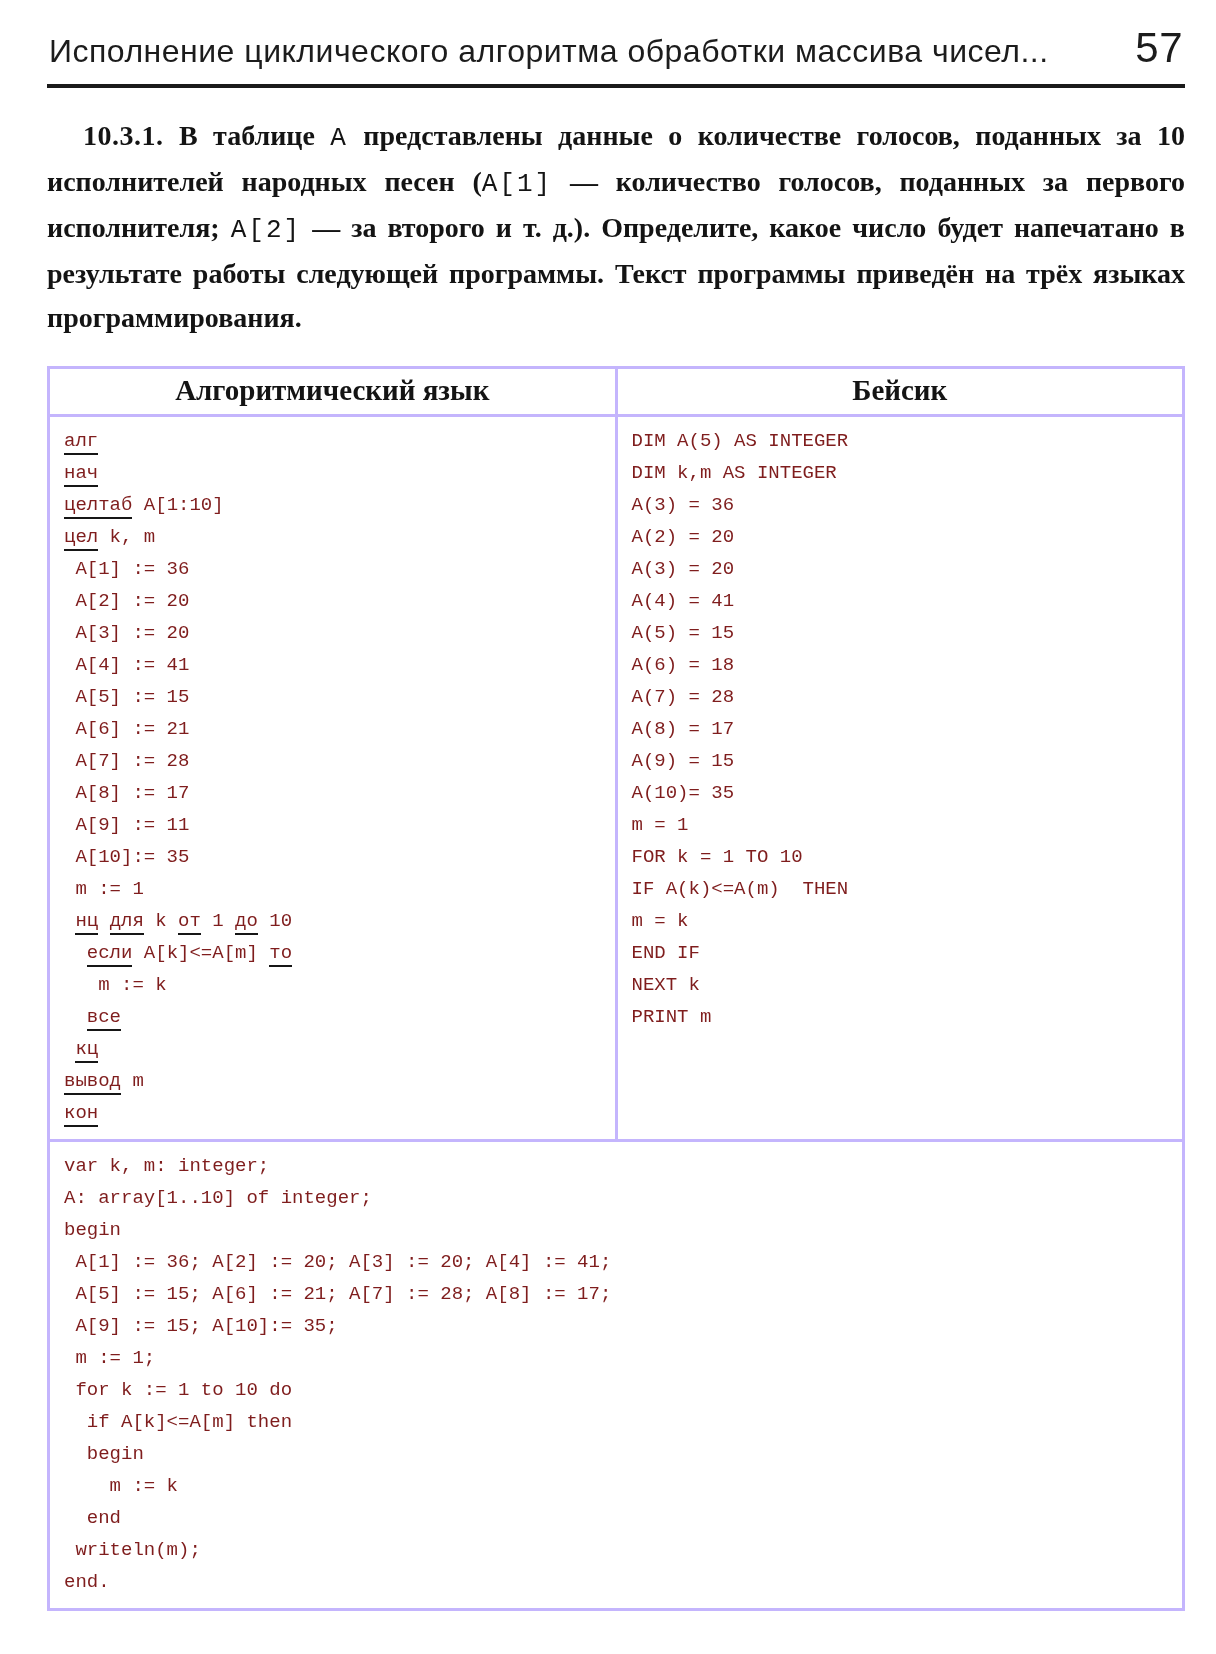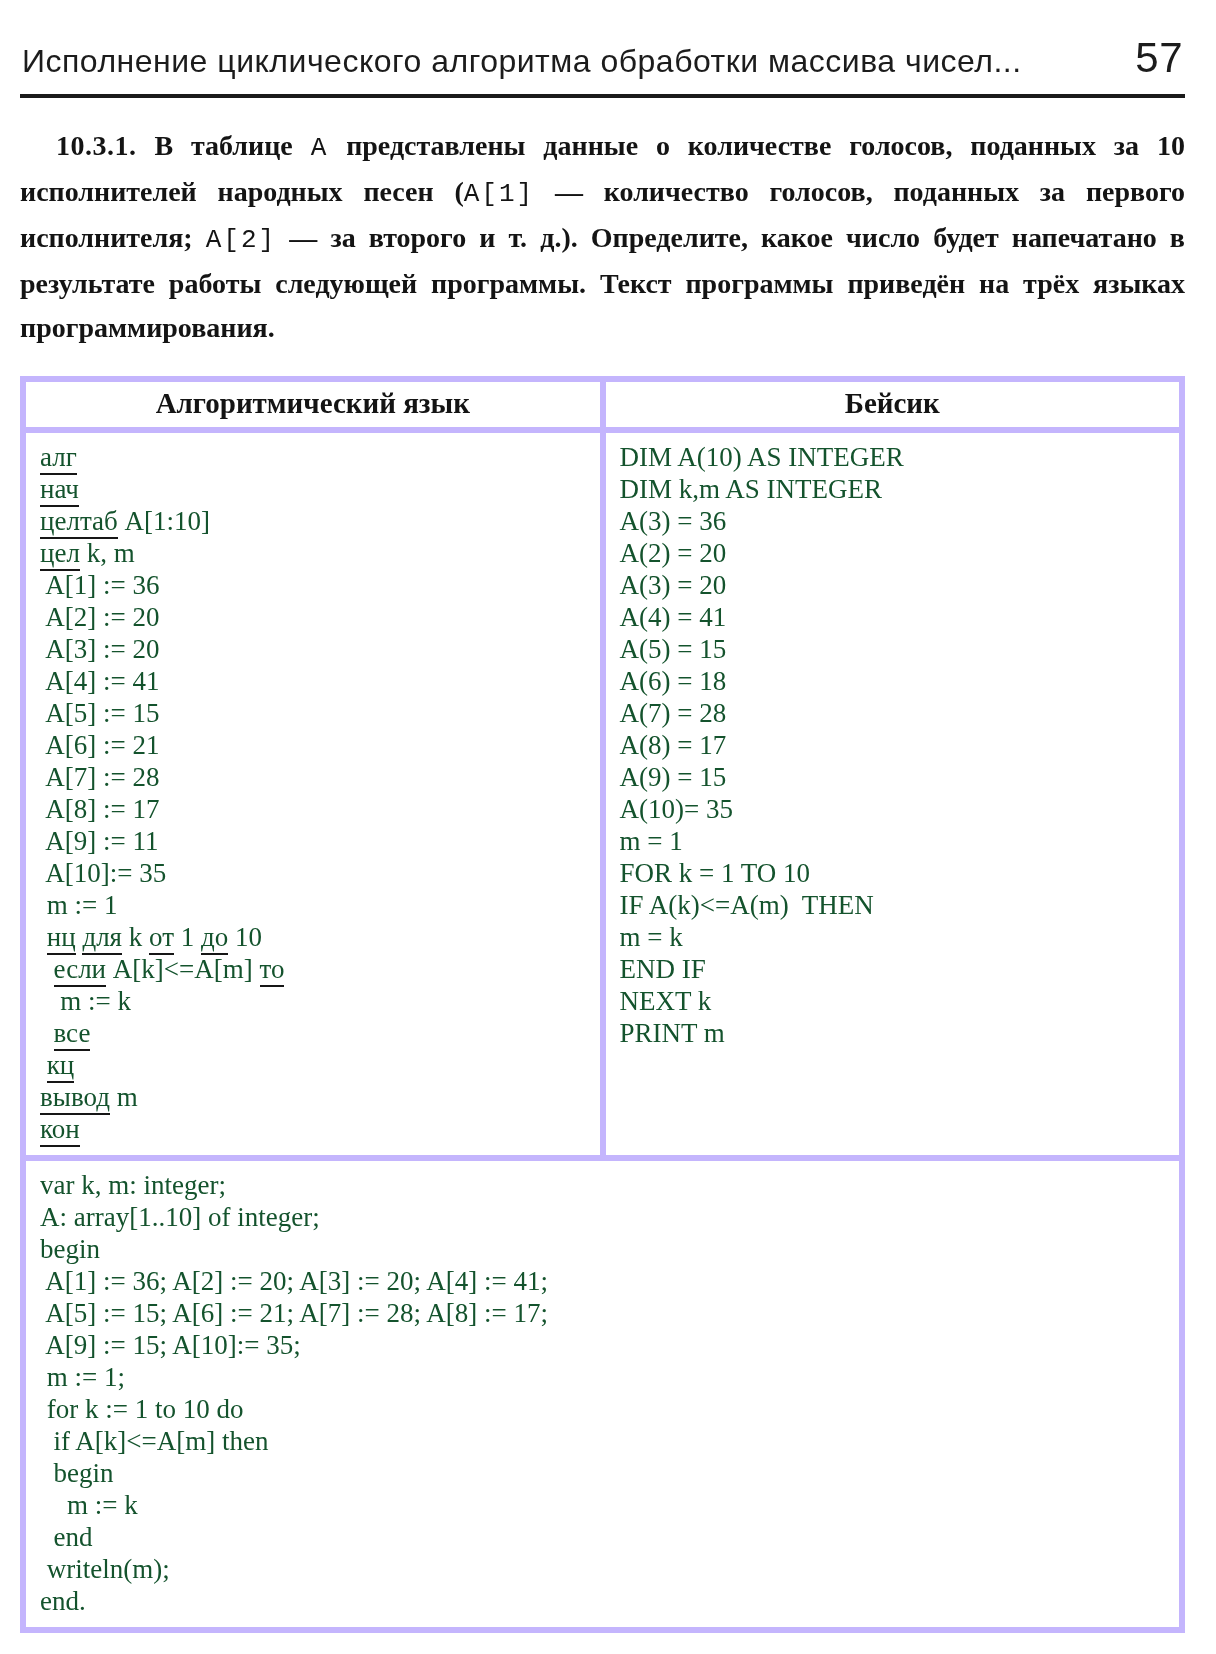--- a/index.html
+++ b/index.html
@@ -5,21 +5,21 @@
   * { margin: 0; padding: 0; box-sizing: border-box; }
   html, body { background: #ffffff; }
   body {
     width: 1216px;
     height: 1654px;
     position: relative;
     font-family: "Liberation Serif", serif;
     color: #121212;
     overflow: hidden;
   }
-  .page { padding: 14px 31px 0 20px; margin-top: 10px; }
+  .page { padding: 14px 31px 0 47px; }
 
   
   .running-head {
     display: flex;
     justify-content: space-between;
     align-items: baseline;
     font-family: "Liberation Sans", sans-serif;
     font-size: 32px;
     letter-spacing: 0.5px;
     color: #1c1c1c;
@@ -51,41 +51,41 @@
   .problem .num { letter-spacing: 0.5px; }
 
   
   .code-table {
     width: 100%;
     margin-top: 26px;
     border-collapse: collapse;
     table-layout: fixed;
   }
   .code-table th, .code-table td {
-    border: 6px solid #c4b5fd;
+    border: 3px solid #c4b5fd;
   }
   .code-table th {
     font-size: 29px;
     font-weight: bold;
     text-align: center;
     padding: 5px 0 7px 0;
     color: #141414;
   }
   .code-cell {
     vertical-align: top;
     padding: 8px 10px 10px 14px;
   }
   .code-cell.algo { height: 722px; }
   .code-cell.pascal { height: 458px; }
   .code-line {
-    font-family: Liberation Serif, serif;
-    font-size: 27px;
+    font-family: Liberation Mono, monospace;
+    font-size: 19px;
     line-height: 32px;
     white-space: pre;
-    color: #14532d;
+    color: #7f1d1d;
   }
   .kw {
     border-bottom: 2px solid #161616;
     padding-bottom: 1px;
   }
 </style>
 </head>
 <body>
 
 <div class="page">
@@ -127,21 +127,21 @@
             <div class="code-line"><span> m := 1</span></div>
             <div class="code-line"><span> </span><span class="kw">нц</span><span> </span><span class="kw">для</span><span> k </span><span class="kw">от</span><span> 1 </span><span class="kw">до</span><span> 10</span></div>
             <div class="code-line"><span>  </span><span class="kw">если</span><span> A[k]&lt;=A[m] </span><span class="kw">то</span></div>
             <div class="code-line"><span>   m := k</span></div>
             <div class="code-line"><span>  </span><span class="kw">все</span></div>
             <div class="code-line"><span> </span><span class="kw">кц</span></div>
             <div class="code-line"><span class="kw">вывод</span><span> m</span></div>
             <div class="code-line"><span class="kw">кон</span></div>
           </td>
         <td class="code-cell">
-            <div class="code-line">DIM A(10) AS INTEGER</div>
+            <div class="code-line">DIM A(5) AS INTEGER</div>
             <div class="code-line">DIM k,m AS INTEGER</div>
             <div class="code-line">A(3) = 36</div>
             <div class="code-line">A(2) = 20</div>
             <div class="code-line">A(3) = 20</div>
             <div class="code-line">A(4) = 41</div>
             <div class="code-line">A(5) = 15</div>
             <div class="code-line">A(6) = 18</div>
             <div class="code-line">A(7) = 28</div>
             <div class="code-line">A(8) = 17</div>
             <div class="code-line">A(9) = 15</div>

